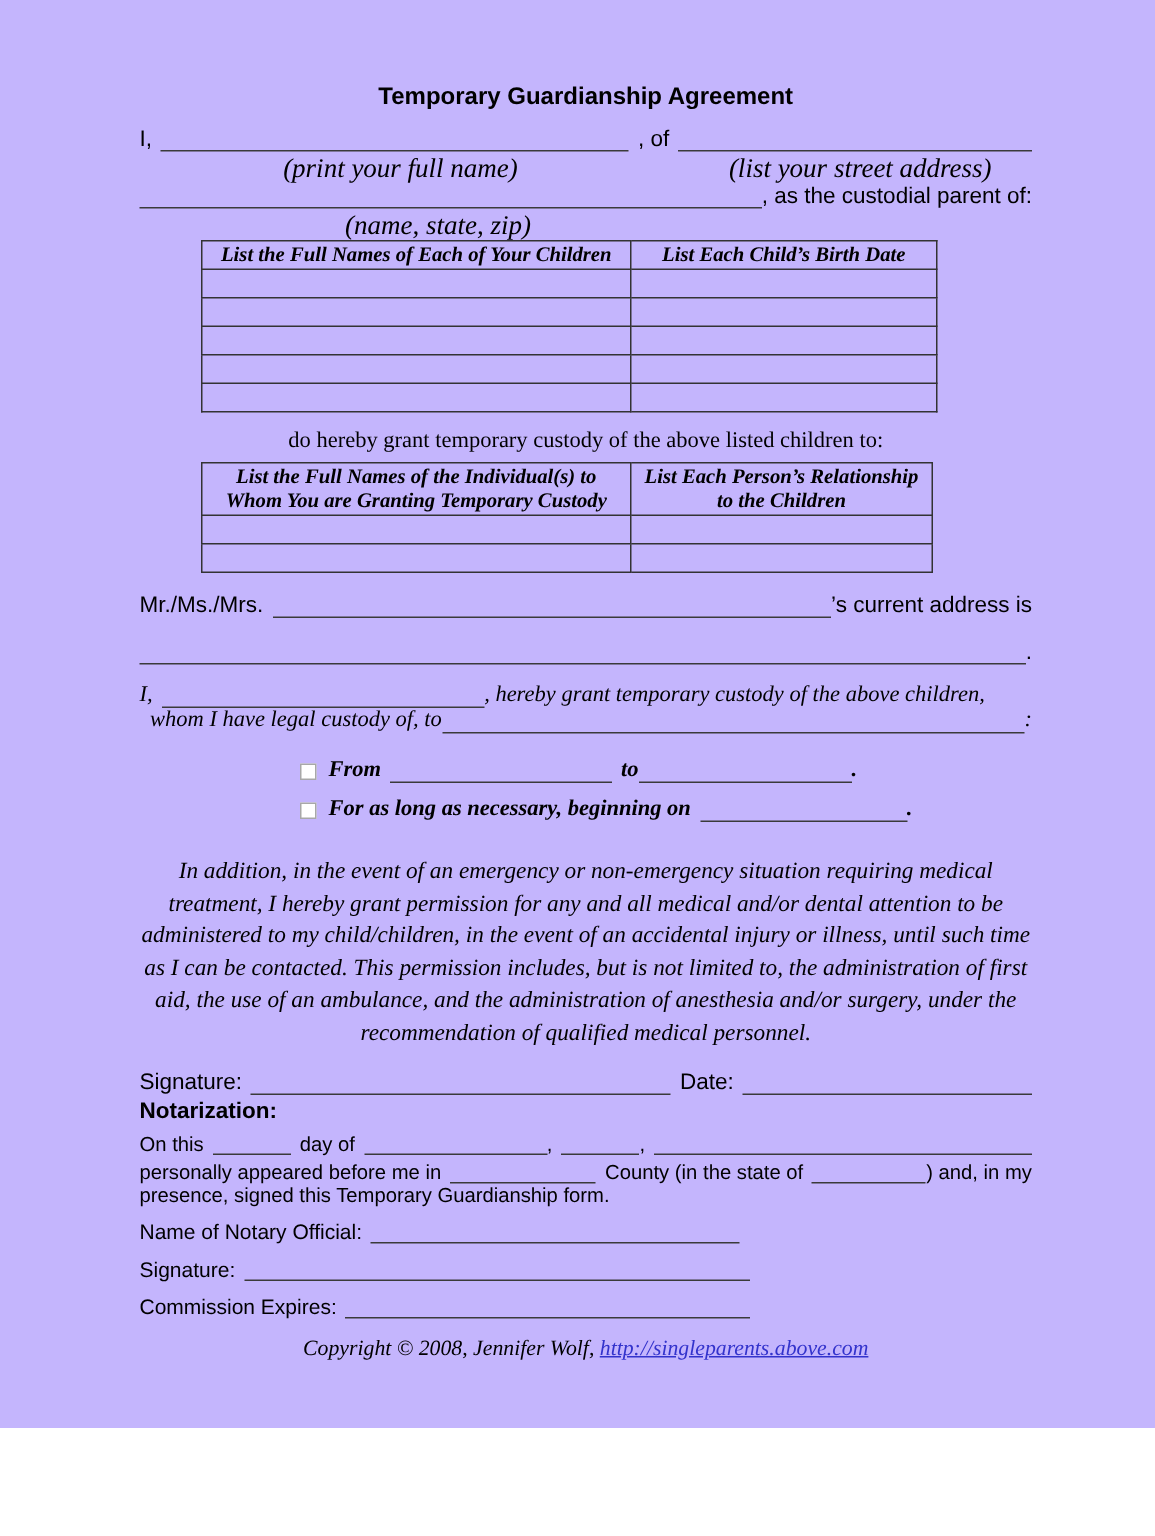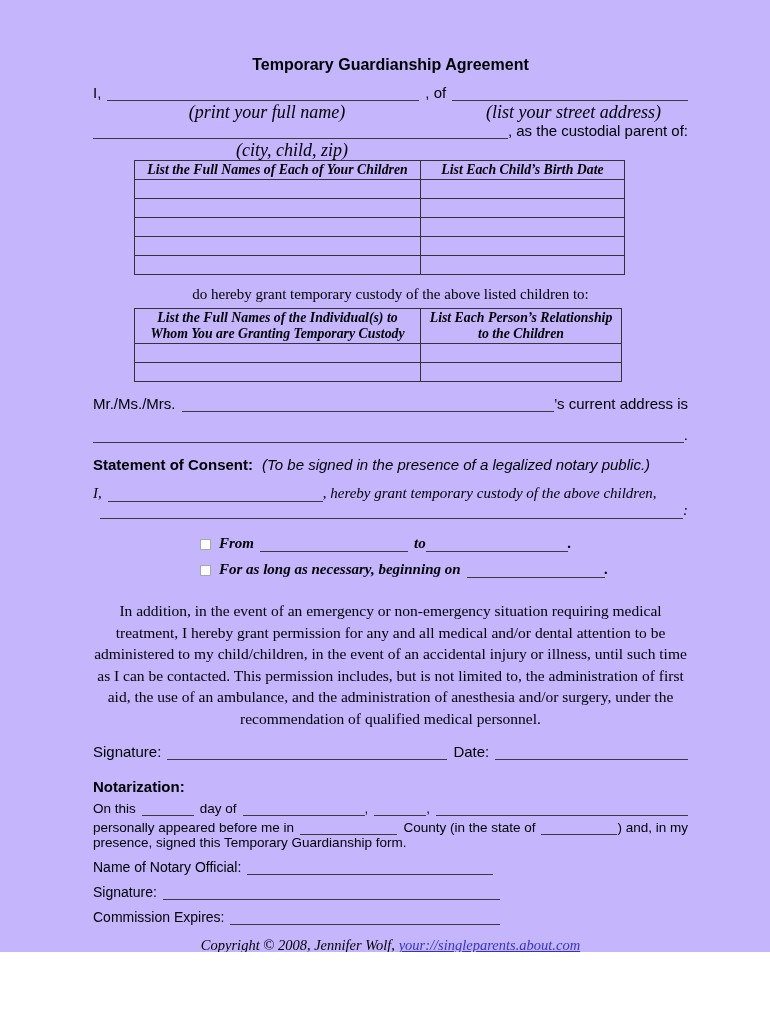--- a/index.html
+++ b/index.html
@@ -34,21 +34,21 @@
   .centerline { text-align:center; margin-top:11px; font-size:15px;font-family:Liberation Serif, serif; }
   .consent-head { margin-top:13px; display:flex; align-items:baseline; }
   .consent-head .bold-lbl { font-weight:bold; font-size:15px; }
   .consent-head .note { font-style:italic; margin-left:9px; font-size:15px; }
   .serifline { font-family:"Liberation Serif", serif; font-style:italic; font-size:15px; }
   .optrow { display:flex; align-items:flex-end; margin-left:92px;
             font-family:"Liberation Serif", serif; font-style:italic; font-weight:bold; font-size:15px;padding-left:15px; }
   .checkbox { width:11px; height:11px; border:1px solid #a8a8a8; background:#fff;
               margin:0 8px 2px 0; flex:none; }
   .paragraph { margin-top:22px; text-align:center; font-family:"Liberation Serif", serif;
-               font-size:15.5px; line-height:21.5px; }
+               font-style:italic; font-size:15.5px; line-height:21.5px; }
   .notar-small { font-size:13.5px; }
   .labelrow { display:flex; align-items:flex-end; margin-top:4px; font-size:14px; }
   .hint-abs-row { position:relative; height:16px; font-family:"Liberation Serif", serif;
                   font-style:italic; font-size:13.5px; }
   .hint-abs-row span { position:absolute; transform:translateX(-50%); white-space:nowrap; }
   .footer { margin-top:12px; text-align:center; font-family:"Liberation Serif", serif;
             font-style:italic; font-size:14.5px; }
   .footer a { color:#3333cc; text-decoration:underline; }
   .ml6 { margin-left:6px; } .mr6 { margin-right:6px; }
 </style>
@@ -70,21 +70,21 @@
     <span class="hint-box" style="width:312px">(print your full name)</span>
     <span style="width:36px"></span>
     <span class="hint-box grow">(list your street address)</span>
   </div>
 
   <div class="row">
     <span class="bl grow"></span>
     <span>, as the custodial parent of:</span>
   </div>
   <div class="hintrow">
-    <span class="hint-box" style="width:398px">(city, child, zip)</span>
+    <span class="hint-box" style="width:398px">(name, state, zip)</span>
   </div>
 
   <table class="tbl1">
     <colgroup>
         <col>
         <col>
       </colgroup>
     <thead>
       <tr>
         <th>List the Full Names of Each of Your Children</th>
@@ -143,31 +143,28 @@
   <div class="row" style="margin-top:13px">
     <span>Mr./Ms./Mrs.</span>
     <span class="bl grow ml6"></span>
     <span>’s current address is</span>
   </div>
   <div class="row" style="margin-top:14px">
     <span class="bl grow"></span>
     <span>.</span>
   </div>
 
-  <div class="consent-head">
-    <span class="bold-lbl">Statement of Consent:</span>
-    <span class="note">(To be signed in the presence of a legalized notary public.)</span>
-  </div>
 
   <div class="row serifline" style="margin-top:12px">
     <span>I,</span>
     <span class="bl ml6" style="width:215px"></span>
     <span>, hereby grant temporary custody of the above children,</span>
   </div>
   <div class="row serifline" style="margin-left:7px">
+    <span>whom I have legal custody of, to</span>
     <span class="bl grow"></span>
     <span>:</span>
   </div>
 
   <div class="optrow" style="margin-top:16px">
     <span class="checkbox"></span>
     <span>From</span>
     <span class="bl ml6" style="width:148px"></span>
     <span class="ml6">to</span>
     <span class="bl" style="width:142px"></span>
@@ -182,21 +179,21 @@
 
   <div class="paragraph">In addition, in the event of an emergency or non-emergency situation requiring medical treatment, I hereby grant permission for any and all medical and/or dental attention to be administered to my child/children, in the event of an accidental injury or illness, until such time as I can be contacted.  This permission includes, but is not limited to, the administration of first aid, the use of an ambulance, and the administration of anesthesia and/or surgery, under the recommendation of qualified medical personnel.</div>
 
   <div class="row" style="margin-top:14px">
     <span>Signature:</span>
     <span class="bl ml6 mr6" style="width:280px"></span>
     <span>Date:</span>
     <span class="bl grow ml6"></span>
   </div>
 
-  <div style="margin-top:18px; font-weight:bold; font-size:15px">Notarization:</div>
+  <div style="margin-top:2px; font-weight:bold; font-size:15px">Notarization:</div>
 
   <div class="row notar-small" style="margin-top:6px">
     <span>On this</span>
     <span class="bl ml6 mr6" style="width:52px"></span>
     <span>day of</span>
     <span class="bl ml6" style="width:122px"></span>
     <span class="mr6">,</span>
     <span class="bl" style="width:52px"></span>
     <span class="mr6">,</span>
     <span class="bl grow"></span>
@@ -219,16 +216,16 @@
     <span>Signature:</span>
     <span class="bl grow ml6"></span>
   </div>
   <div class="labelrow" style="width:407px; margin-top:9px">
     <span>Commission Expires:</span>
     <span class="bl grow ml6"></span>
   </div>
 
   <div class="footer">
     <span>Copyright © 2008, Jennifer Wolf,</span> 
-    <a href="#">your://singleparents.about.com</a>
+    <a href="#">http://singleparents.above.com</a>
   </div>
 
 </div>
 
 </body></html>

